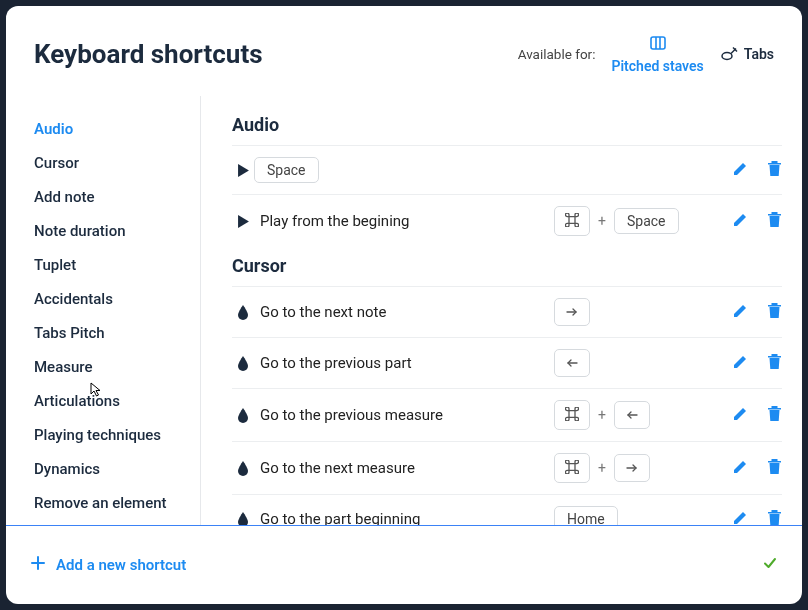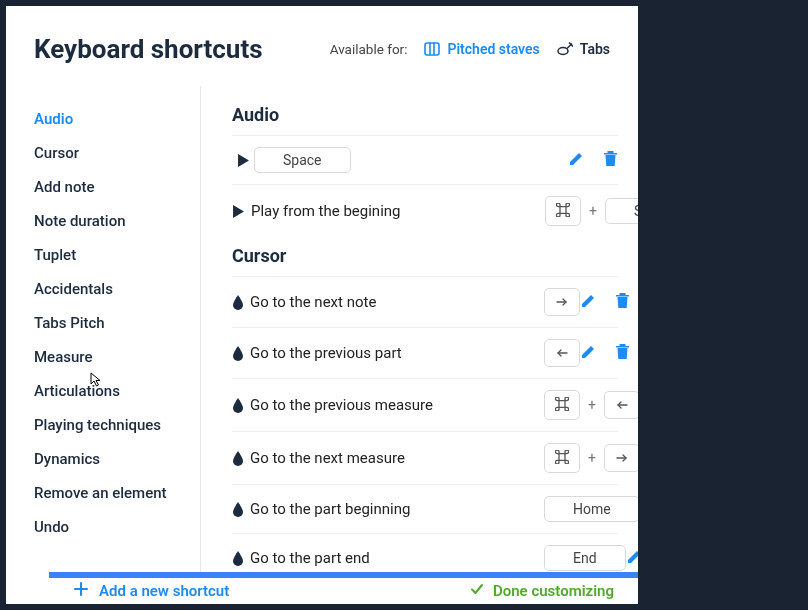--- a/index.html
+++ b/index.html
@@ -5,22 +5,22 @@
   * { box-sizing: border-box; margin: 0; padding: 0; }
   body {
     font-family: -apple-system, BlinkMacSystemFont, "Segoe UI", Roboto, Helvetica, Arial, sans-serif;
     background: #1a2332;
     width: 808px;
     height: 610px;
     overflow: hidden;
   }
   .window {
     background: #fff;
-    border-radius: 0;
-    width: 632px;
+    border-radius: 12px;
+    width: 796px;
     height: 598px;
     margin: 6px;
     display: flex;
     flex-direction: column;
     overflow: hidden;
   }
   .header {
     padding: 28px 28px 22px 28px;
     display: flex;
     align-items: center;
@@ -44,20 +44,21 @@
   .filter-item {
     display: flex;
     align-items: center;
     gap: 6px;
     font-weight: 600;
     color: #1c2b3e;
     cursor: pointer;
   }
   .filter-item.active {
     color: #1d8bf1;
+    flex-direction: column;
   }
   .filter-item svg { display: block; }
   .body {
     flex: 1;
     display: flex;
     overflow: hidden;
     gap: 13px;
   }
   .sidebar {
     width: 195px;
@@ -114,47 +115,46 @@
   }
   .row-keys {
     flex: 1;
     display: flex;
     align-items: center;
     gap: 6px;
   }
   .key {
     border: 1px solid #d6dade;
     border-radius: 5px;
-    padding: 5px 28px;
+    padding: 5px 12px;
     font-size: 14px;
     color: #444;
     background: #fff;
     min-width: 30px;
     text-align: center;
     line-height: 1;
   }
   .key.iconkey { padding: 6px 10px; }
   .plus {
     color: #777;
     font-size: 14px;
     padding: 0 2px;
   }
   .row-actions {
     display: flex;
     gap: 18px;
     align-items: center;
   }
   .action-btn { cursor: pointer; display: flex; }
   .footer {
-    border-top: 6px solid #3b82f6;
+    border-top: 1px solid #3b82f6;
     display: flex;
     justify-content: space-between;
     align-items: center;
-    padding: 3px 24px;
-    margin-left: 43px;
+    padding: 29px 24px;
   }
   .add-shortcut {
     display: flex;
     align-items: center;
     gap: 10px;
     color: #1d8bf1;
     font-weight: 600;
     font-size: 15px;
     cursor: pointer;
   }
@@ -451,17 +451,16 @@
           </svg>
       </span>
       <span>Add a new shortcut</span>
     </div>
     <div class="done">
       <span>
         <svg width="16" height="16" viewBox="0 0 16 16" stroke="#4fab2b" stroke-width="2" fill="none" stroke-linecap="round" stroke-linejoin="round">
             <polyline points="3,8.5 6.5,12 13,4"></polyline>
           </svg>
       </span>
-      <span>Done customizing</span>
     </div>
   </div>
 
 </div>
 
 </body></html>

